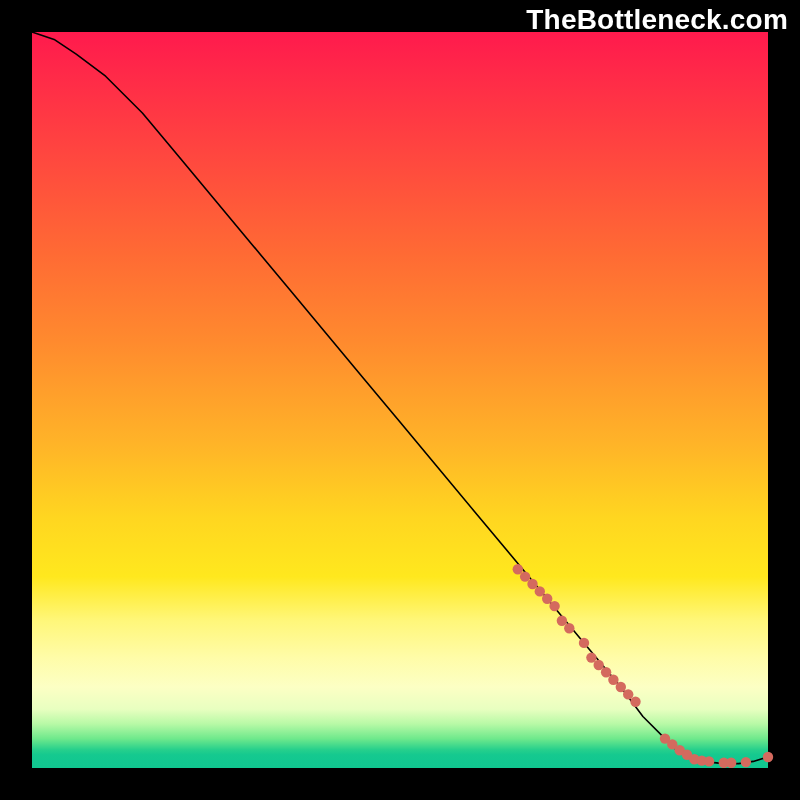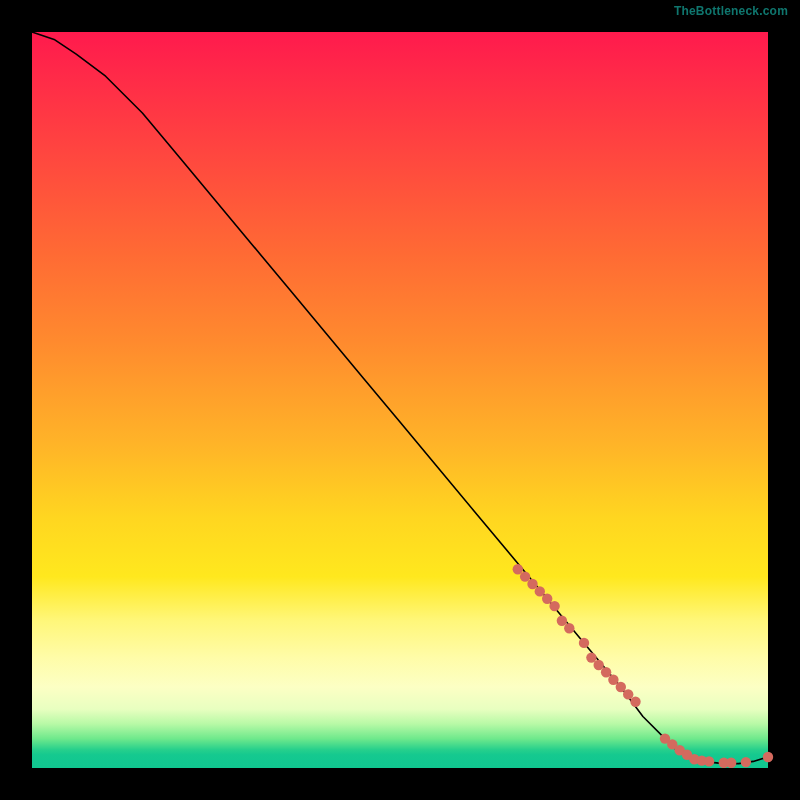--- a/index.html
+++ b/index.html
@@ -14,22 +14,22 @@
   .frame {
     position: relative;
     width: 800px;
     height: 800px;
     background: #000;
   }
   .watermark {
     position: absolute;
     top: 4px;
     right: 12px;
-    color: #0f766e;
-    font-size: 12px;
+    color: #ffffff;
+    font-size: 28px;
     font-weight: 600;
     letter-spacing: 0.2px;
     z-index: 5;
   }
   .plot-area {
     position: absolute;
     left: 32px;
     top: 32px;
     width: 736px;
     height: 736px;

